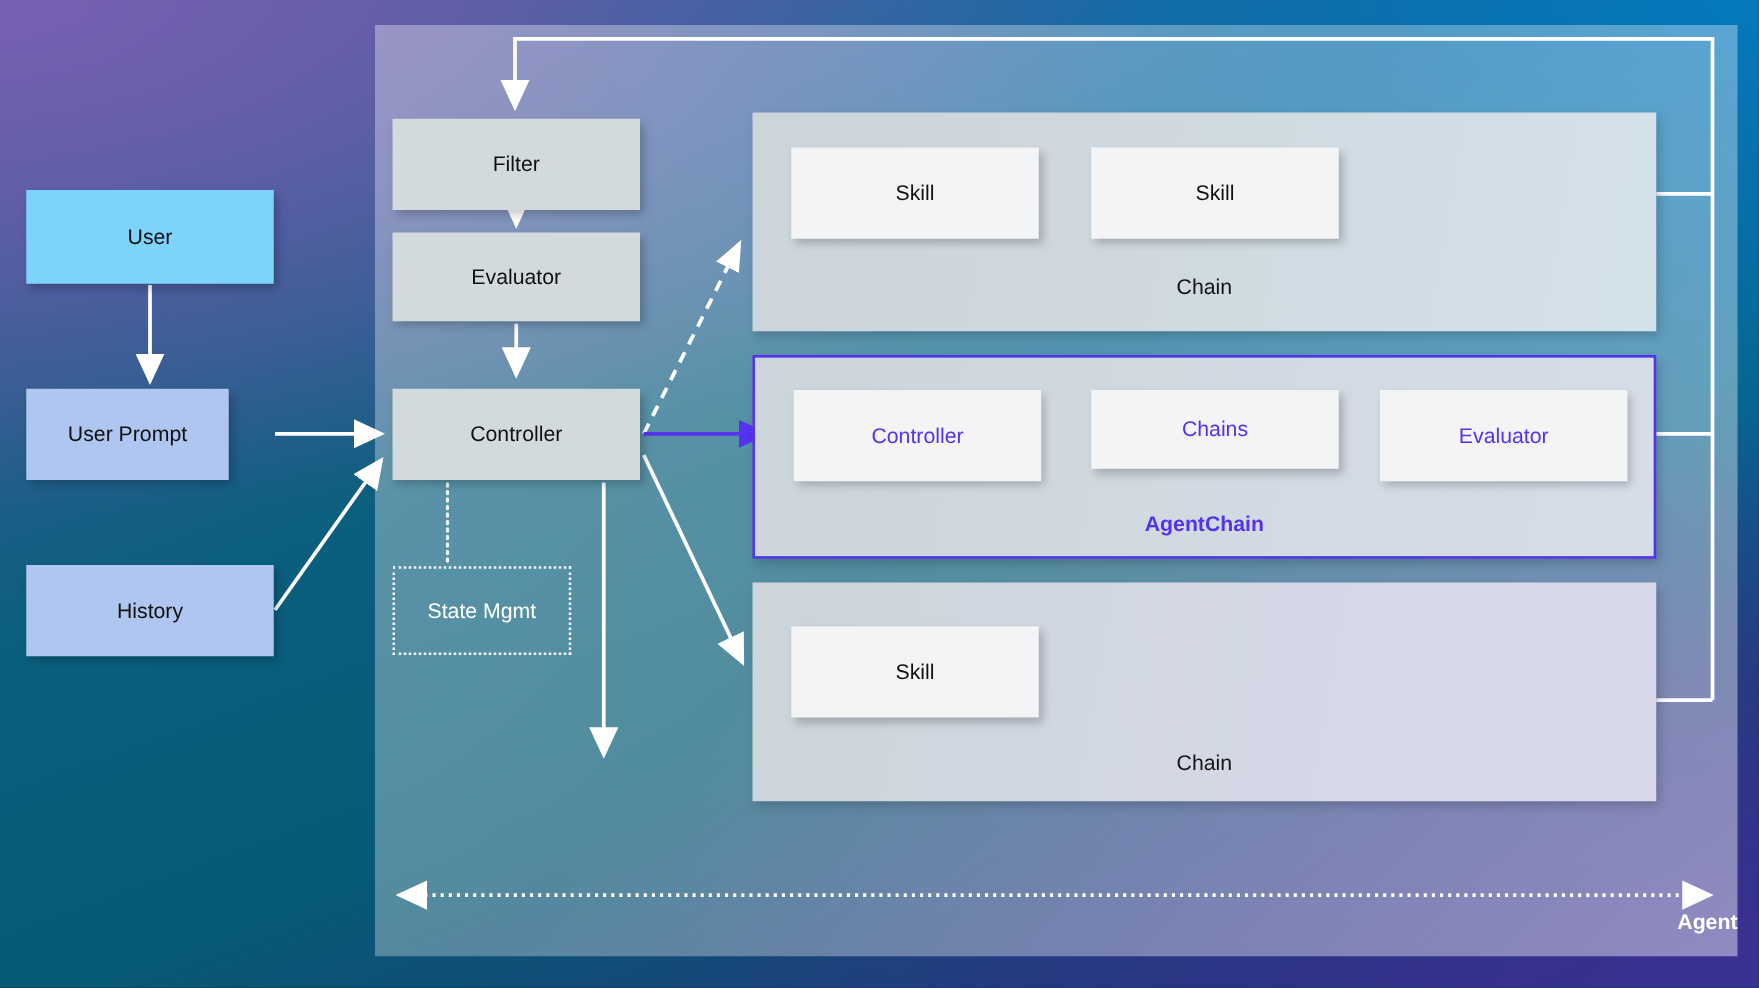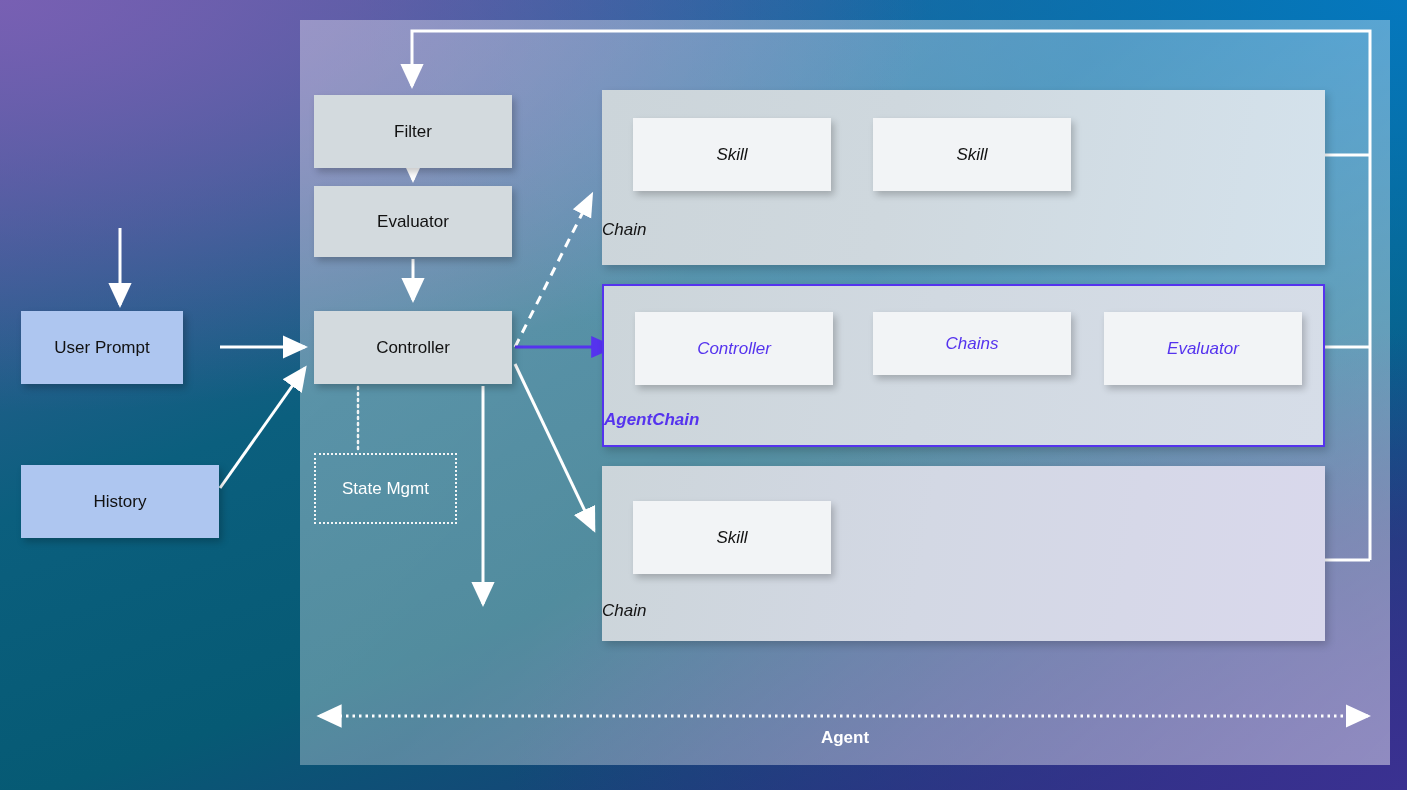--- a/index.html
+++ b/index.html
@@ -34,44 +34,43 @@
   .n-user      {background:#7dd3fc;}
   .n-blue      {background:#aec6f0;}
   .n-gray      {background:#d3dade;}
   .n-skill     {background:#f2f4f6;}
   .n-dotted    {background:transparent;border:2px dotted #f4f6f7;color:#fff;box-shadow:none;}
 
   
   .chainbox{
     position:absolute;box-sizing:border-box;
     box-shadow:3px 4px 8px rgba(0,0,0,0.18);
-    font-style:italic;
   }
   #chain-top{
     left:602px;top:90px;width:723px;height:175px;
     background:linear-gradient(100deg,#ccd5da 0%,#cfd8de 40%,#d4e2ec 100%);
   }
   #chain-bottom{
     left:602px;top:466px;width:723px;height:175px;
     background:linear-gradient(100deg,#ccd5da 0%,#d3d8e4 45%,#d9d8ec 100%);
   }
   #agentchain-box{
     left:602px;top:284px;width:723px;height:163px;
     background:linear-gradient(100deg,#ccd5da 0%,#d1d9e1 45%,#d6dde8 100%);
     border:2px solid #5533ee;
   }
   .chain-caption{
-    position:absolute;left:0;right:0;
+    position:absolute;left:0;right:0;text-align:center;
     font-size:17px;color:#141414;
   }
   .chain-caption.accent{color:#5533ee;font-weight:bold;}
 
   
   #agent-caption{
-    left:300px;top:728px;width:1090px;text-align:center;
+    left:300px;top:728px;width:1090px;text-align:right;
     font-size:17px;color:#ffffff;font-weight:bold;
   }
 
   svg{position:absolute;left:0;top:0;pointer-events:none;}
 </style>
 </head>
 <body>
 
 <div id="stage">
 
@@ -119,26 +118,29 @@
     <path d="M1370,560 L1370,31 L412,31 L412,86" stroke="#ffffff" stroke-width="3" fill="none" marker-end="url(#wh-arrow)"></path>
 
     <path d="M320,716 L1368,716" stroke="#ffffff" stroke-width="3" fill="none" stroke-dasharray="2.5,4" marker-start="url(#wh-arrow-back)" marker-end="url(#wh-arrow)"></path>
 
     <path d="M836,157 L866,157" stroke="#ffffff" stroke-width="2.5" fill="none" stroke-dasharray="4,4" marker-end="url(#wh-arrow-s)"></path>
 
     <path d="M835,348 L866,348" stroke="#5533ee" stroke-width="3" fill="none" marker-end="url(#pu-arrow)"></path>
     <path d="M1072,348 L1098,348" stroke="#5533ee" stroke-width="3" fill="none" marker-end="url(#pu-arrow)"></path>
   </svg>
 
+  <div class="node n-user" style="left:21px;top:152px;width:198px;height:75px;">
+    <span>User</span>
+  </div>
 
   <div class="node n-blue" style="left:21px;top:311px;width:162px;height:73px;">
     <span>User Prompt</span>
   </div>
 
-  <div class="node n-blue" style="left:21px;top:465px;width:198px;height:73px;">
+  <div class="node n-blue" style="left:21px;top:452px;width:198px;height:73px;">
     <span>History</span>
   </div>
 
   <div class="node n-gray" style="left:314px;top:95px;width:198px;height:73px;">
     <span>Filter</span>
   </div>
 
   <div class="node n-gray" style="left:314px;top:186px;width:198px;height:71px;">
     <span>Evaluator</span>
   </div>

